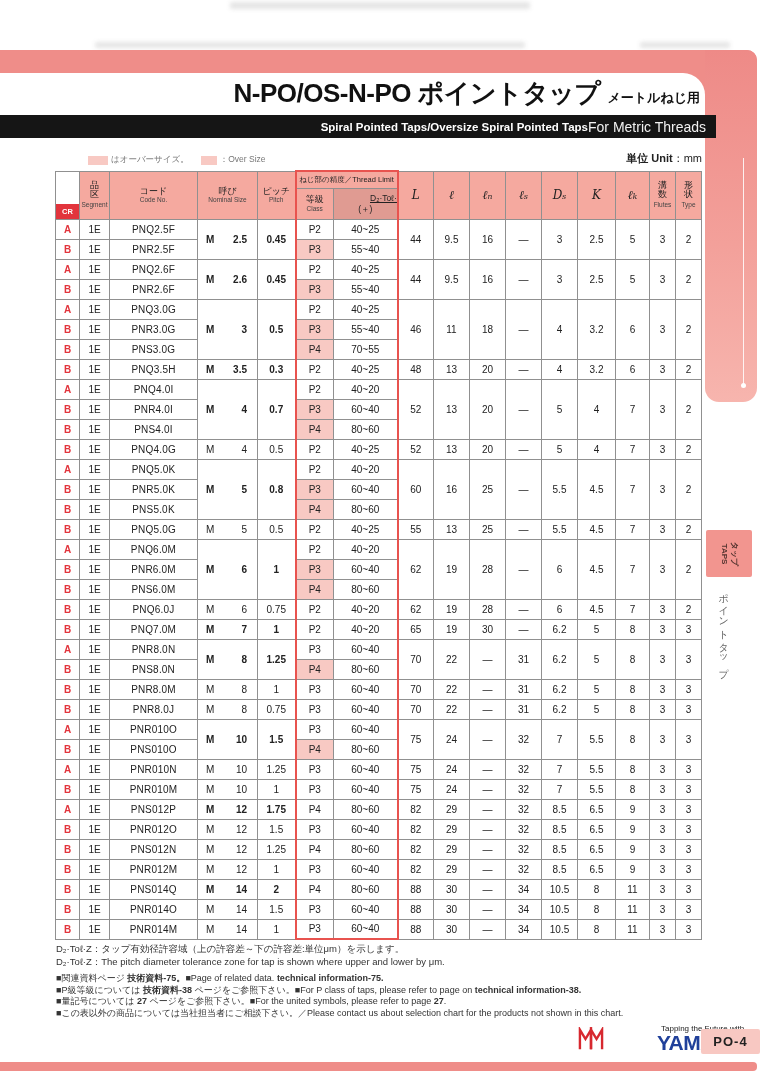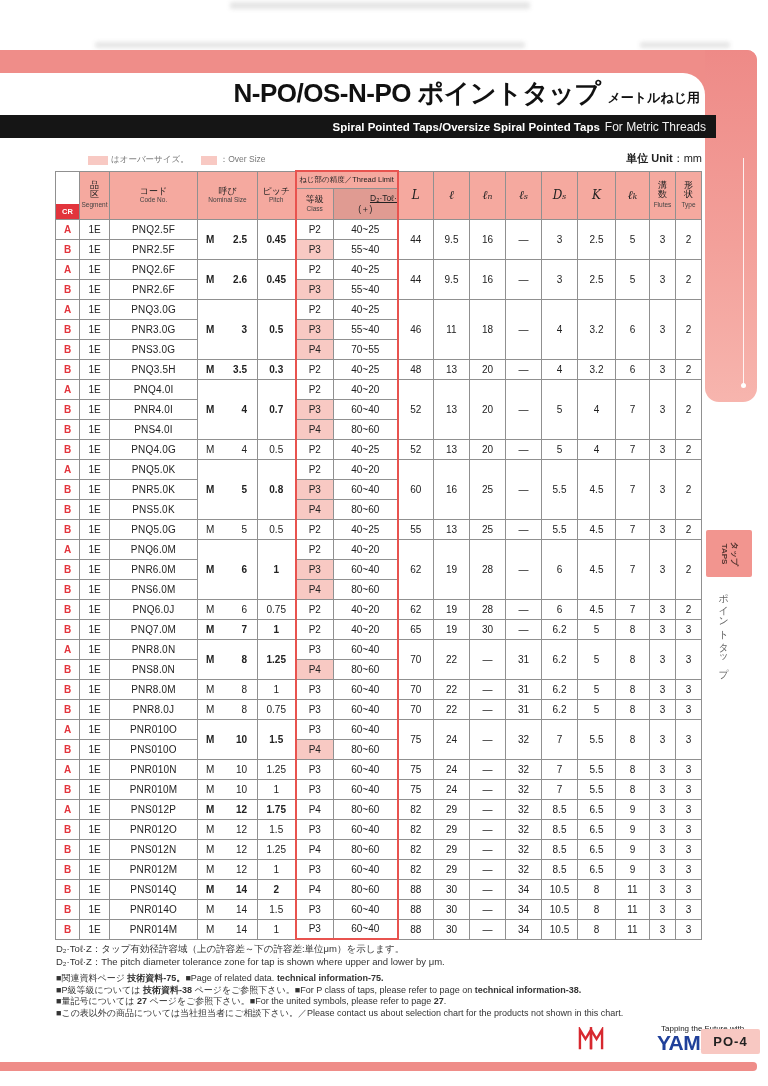--- a/index.html
+++ b/index.html
@@ -22,21 +22,21 @@
   .tab-line{position:absolute;right:13px;top:108px;bottom:16px;width:1px;background:rgba(255,255,255,.85);}
   .tab-line::after{content:"";position:absolute;left:-2px;bottom:-2px;width:5px;height:5px;border-radius:50%;
     background:#fff;}
   .taps-vert{position:absolute;left:13px;top:92px;writing-mode:vertical-rl;color:#fff;font-weight:bold;
     font-size:18px;letter-spacing:1px;}
   .series-vert{position:absolute;left:13px;top:250px;writing-mode:vertical-rl;text-orientation:upright;
     color:#46332f;font-weight:bold;font-size:13px;letter-spacing:2px;}
   .black-bar{position:absolute;left:0;top:115px;width:716px;height:23px;background:var(--black_bar);
     z-index:3;display:flex;align-items:center;justify-content:flex-end;padding-right:10px;}
   .black-bar .bb-b{color:#fff;font-weight:bold;font-size:11.5px;}
-  .black-bar .bb-l{color:#f2f2f2;font-size:12px;margin-left:5px;}
+  .black-bar .bb-l{color:#f2f2f2;font-size:14px;}
   .titles{position:absolute;top:76px;left:0;width:700px;text-align:right;z-index:2;white-space:nowrap;}
   .titles .t-main{font-size:26px;font-weight:bold;color:#111;letter-spacing:-0.5px;}
   .titles .t-sub{font-size:13px;font-weight:bold;color:#111;margin-left:7px;}
   .legend{position:absolute;left:88px;top:154px;display:flex;align-items:center;z-index:2;
     font-size:8.5px;color:#777;}
   .sw{display:inline-block;width:20px;height:9px;background:var(--highlight_pink);margin-right:3px;}
   .sw2{width:16px;margin-left:12px;}
   .unit{position:absolute;top:151px;right:66px;z-index:2;font-size:11px;color:#222;}
   .unit .u-jp{font-weight:bold;}
   

